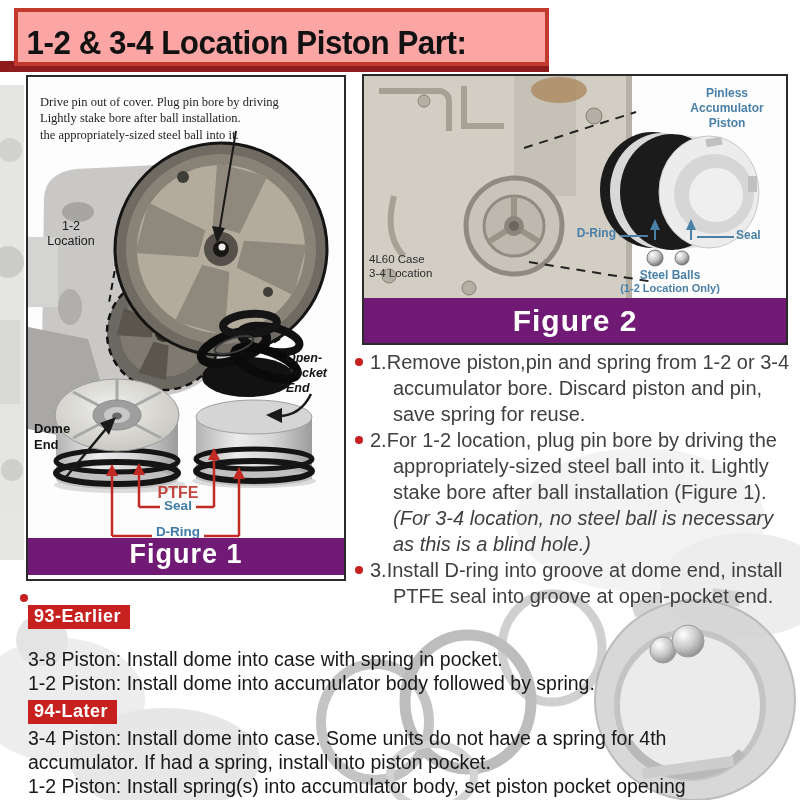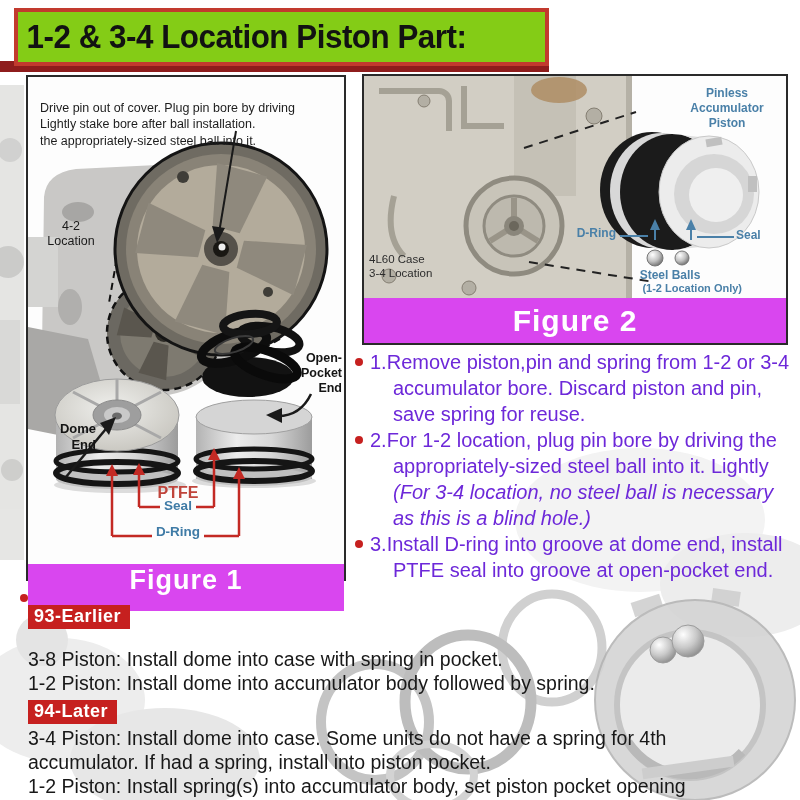--- a/index.html
+++ b/index.html
@@ -2,50 +2,50 @@
 <html><head>
 <meta charset="utf-8">
 <style>
   html,body{margin:0;padding:0;}
   body{width:800px;height:800px;background:#fff;font-family:"Liberation Sans",sans-serif;}
   #page{position:relative;width:800px;height:800px;overflow:hidden;background:#fff;}
   .abs{position:absolute;}
   .preline{white-space:pre-line;}
   
   #title-bar{position:absolute;left:0;top:61px;width:549px;height:11px;background:#8e1c1c;}
-  #title-box{position:absolute;left:14px;top:8px;width:527px;height:50px;background:#84cc16;
-    border:4px solid #c23a2e;display:flex;align-items:center;}
+  #title-box{position:absolute;left:14px;top:8px;width:527px;height:50px;background:#fca5a5;
+    border:4px solid #c23a2e;display:flex;align-items:flex-end;}
   #title-box .t{font-size:33px;font-weight:800;color:#121212;letter-spacing:-.5px;
     transform:scaleX(.95);transform-origin:left center;padding-left:9px;white-space:nowrap;}
   
   .panel{position:absolute;background:#fdfdfd;border:2px solid #2a2a2a;}
   #fig1{left:26px;top:75px;width:316px;height:502px;}
   #fig2{left:362px;top:74px;width:422px;height:267px;}
-  .caption{position:absolute;left:0;width:100%;background:#d946ef;color:#fff;font-weight:800;
+  .caption{position:absolute;left:0;width:100%;background:#701a75;color:#fff;font-weight:800;
     text-align:center;letter-spacing:1px;}
-  #fig1-caption{top:487px;height:47px;font-size:27px;line-height:32px;}
+  #fig1-caption{top:461px;height:37px;font-size:27px;line-height:32px;}
   #fig2-caption{top:222px;height:45px;font-size:30px;line-height:45px;}
   
-  #instr{left:12px;top:23px;font-size:12.5px;line-height:1.3;color:#1d1d1d;white-space:nowrap;}
+  #instr{left:12px;top:17px;font-size:12.5px;line-height:1.3;color:#1d1d1d;white-space:nowrap;font-family:Liberation Serif, serif;}
   #loc12{left:4px;top:142px;width:78px;text-align:center;font-size:12.5px;line-height:1.2;color:#1a1a1a;}
-  #dome-lbl{left:6px;top:344px;width:62px;text-align:right;font-size:13px;font-weight:600;line-height:1.25;color:#141414;}
-  #opocket-lbl{left:258px;top:274px;width:56px;text-align:right;font-size:12.5px;font-weight:600;line-height:1.2;color:#141414;}
+  #dome-lbl{left:6px;top:344px;width:62px;text-align:left;font-size:13px;font-weight:600;line-height:1.25;color:#141414;}
+  #opocket-lbl{left:258px;top:274px;width:56px;text-align:left;font-size:12.5px;font-weight:600;line-height:1.2;color:#141414;font-style:italic;}
   #ptfe-lbl{left:115px;top:407px;width:70px;text-align:center;font-size:16px;font-weight:700;color:#c0453c;}
   #seal-lbl{left:115px;top:421px;width:70px;text-align:center;font-size:13.5px;font-weight:700;color:#3f7ba6;}
   #dring-lbl{left:112px;top:447px;width:76px;text-align:center;font-size:13.5px;font-weight:700;color:#3f7ba6;}
   
   .blue{color:#4a80a8;}
   #pinless-lbl{left:312px;top:10px;width:102px;text-align:center;font-size:12px;line-height:1.25;font-weight:600;}
   #dring2-lbl{left:194px;top:150px;width:58px;text-align:right;font-size:12px;font-weight:600;}
   #seal2-lbl{left:372px;top:152px;width:46px;font-size:12px;font-weight:600;}
   #balls-lbl{left:244px;top:192px;width:124px;text-align:center;font-size:12px;font-weight:600;}
-  #balls-note{left:234px;top:206px;width:144px;text-align:right;font-size:11px;font-weight:600;}
+  #balls-note{left:234px;top:206px;width:144px;text-align:center;font-size:11px;font-weight:600;}
   #case-lbl{left:5px;top:176px;font-size:11.5px;line-height:1.25;color:#2c2c2c;}
   
-  #steps{position:absolute;left:355px;top:349px;width:445px;color:#6d28d9;}
+  #steps{position:absolute;left:355px;top:349px;width:445px;color:#404040;}
   .step{display:flex;margin:0;}
   .bullet{width:8px;height:8px;border-radius:50%;background:#c6201f;margin:9px 7px 0 0;flex:0 0 8px;}
   .step-body{font-size:20px;line-height:26px;}
   .line{white-space:nowrap;}
   .cont{padding-left:23px;}
   .num{font-weight:400;}
   .it{font-style:italic;}
   
   #bottom{position:absolute;left:20px;top:585px;width:776px;color:#181818;}
   #bottom .step-body{font-size:20px;line-height:25px;}
@@ -213,21 +213,21 @@
         <polygon points="186,371 180,383 192,383" fill="#c32a24" stroke="none"></polygon>
         <polygon points="84,387 78,399 90,399" fill="#c32a24" stroke="none"></polygon>
         <polygon points="211,390 205,402 217,402" fill="#c32a24" stroke="none"></polygon>
       </g>
     </svg>
     <div class="abs" id="instr">
       <div>Drive pin out of cover. Plug pin bore by driving</div>
       <div>Lightly stake bore after ball installation.</div>
       <div>the appropriately-sized steel ball into it.</div>
     </div>
-    <div class="abs preline" id="loc12">4-2
+    <div class="abs preline" id="loc12">1-2
 Location</div>
     <div class="abs preline" id="dome-lbl">Dome
 End</div>
     <div class="abs preline" id="opocket-lbl">Open-
 Pocket
 End</div>
     <div class="abs" id="ptfe-lbl">PTFE</div>
     <div class="abs" id="seal-lbl">Seal</div>
     <div class="abs" id="dring-lbl">D-Ring</div>
     <div class="caption" id="fig1-caption">Figure 1</div>
@@ -310,20 +310,21 @@
         <div class="line"><span class="num">1.</span><span>Remove piston,pin and spring from 1-2 or 3-4</span></div>
         <div class="line cont">accumulator bore. Discard piston and pin,</div>
         <div class="line cont">save spring for reuse.</div>
       </div>
     </div>
     <div class="step">
       <span class="bullet"></span>
       <div class="step-body">
         <div class="line"><span class="num">2.</span><span>For 1-2 location, plug pin bore by driving the</span></div>
         <div class="line cont">appropriately-sized steel ball into it. Lightly</div>
+        <div class="line cont">stake bore after ball installation (Figure 1).</div>
         <div class="line cont it">(For 3-4 location, no steel ball is necessary</div>
         <div class="line cont it">as this is a blind hole.)</div>
       </div>
     </div>
     <div class="step">
       <span class="bullet"></span>
       <div class="step-body">
         <div class="line"><span class="num">3.</span><span>Install D-ring into groove at dome end, install</span></div>
         <div class="line cont">PTFE seal into groove at open-pocket end.</div>
       </div>

